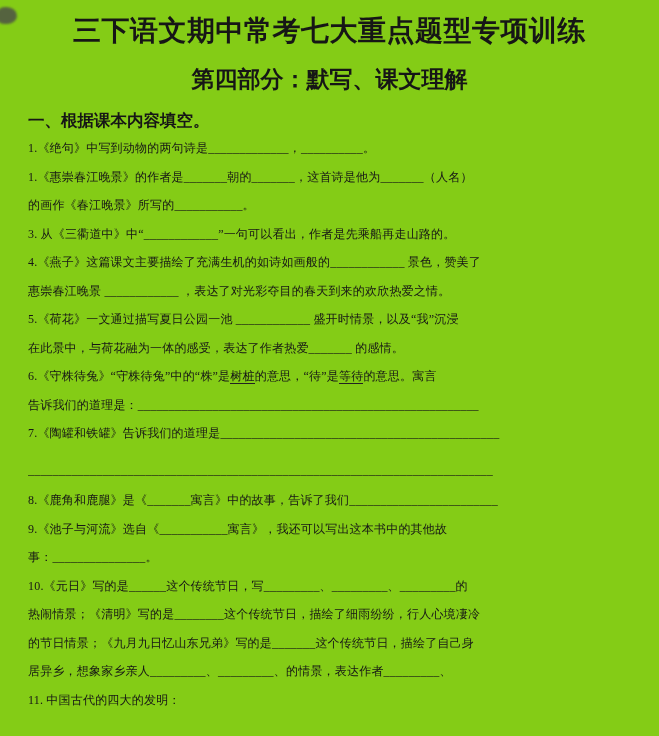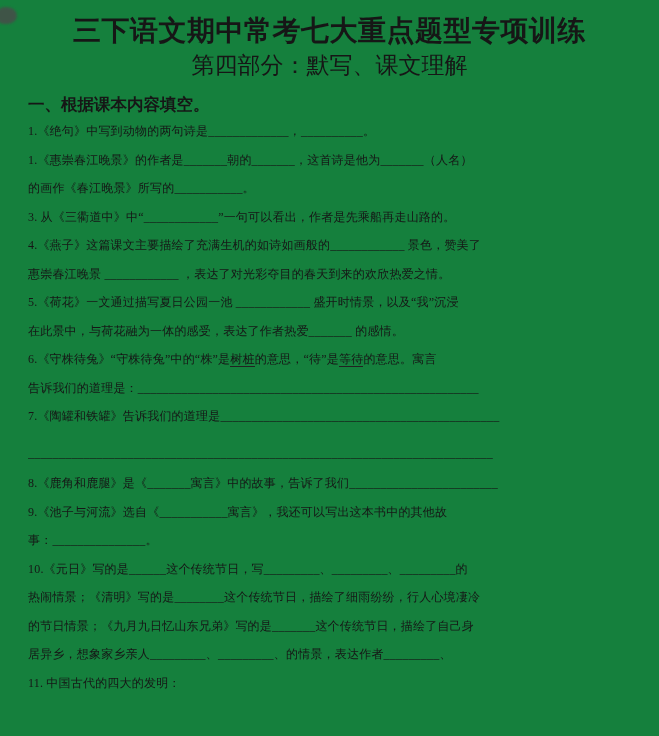--- a/index.html
+++ b/index.html
@@ -1,19 +1,19 @@
 <!DOCTYPE html>
 <html><head>
 <meta charset="utf-8">
 <style>
   html,body { margin:0; padding:0; background:#e8e8e8; }
   .page {
     position:relative;
     width:659px; height:736px;
-    background:#15803d;
+    background:#84cc16;
     color:#161616;
     font-family:"Liberation Serif","DejaVu Serif",serif;
     overflow:hidden;
     margin:0 auto;
   }
   .smudge {
     position:absolute; left:-3px; top:7px;
     width:20px; height:17px;
     background:#4a4a4a;
     border-radius:45% 60% 55% 40%;
@@ -22,29 +22,29 @@
   }
   .title {
     margin:0; padding-top:11px;
     text-align:center;
     font-size:28px; font-weight:700;
     line-height:39px;
     letter-spacing:0.5px;
     white-space:nowrap;
   }
   .subtitle {
-    margin:0;
+    margin:14px;
     text-align:center;
-    font-size:23px; font-weight:400;
+    font-size:23px; font-weight:700;
     line-height:32px;
     white-space:nowrap;
   }
   .section {
     margin:11px 28px 0 28px;
-    font-family:Liberation Serif, serif;
+    font-family:Liberation Mono, monospace;
     font-weight:700;
     font-size:16.5px;
     line-height:24px;
     white-space:nowrap;
   }
   .lines { margin:0 24px 0 28px; }
   .line {
     font-size:12px;
     line-height:28.5px;
     white-space:nowrap;

